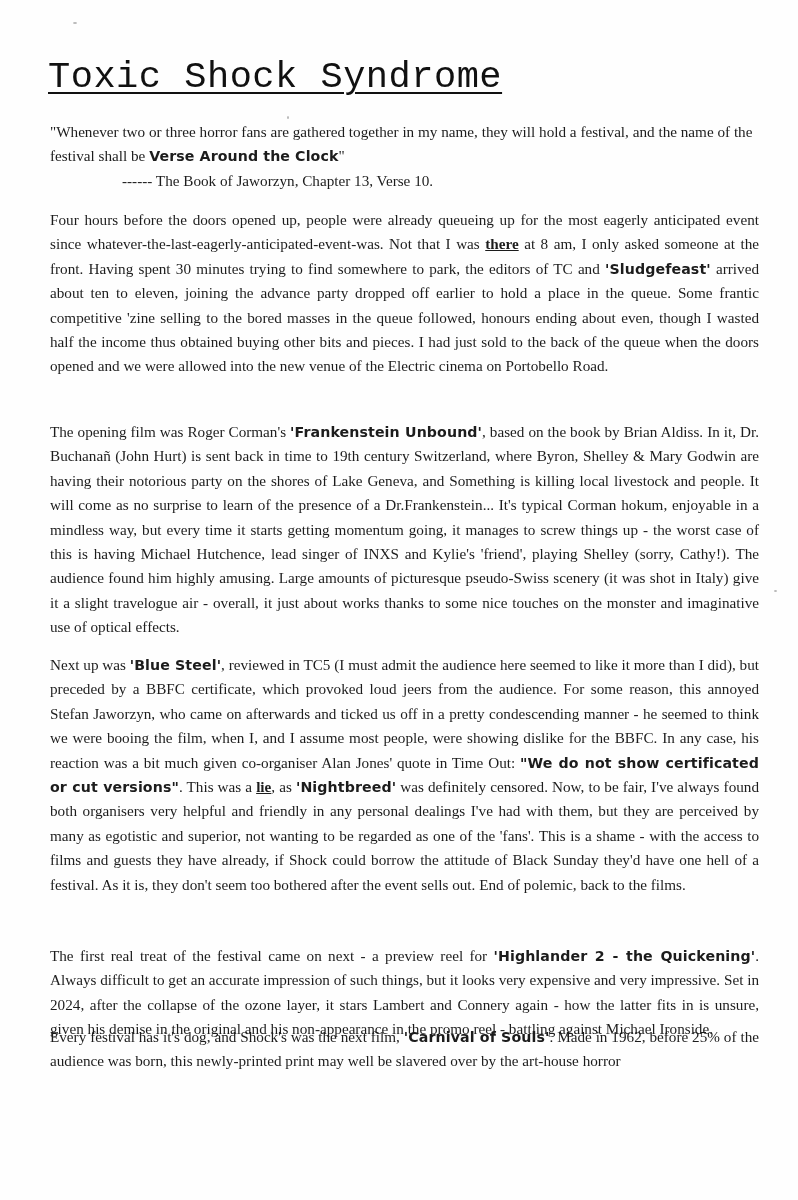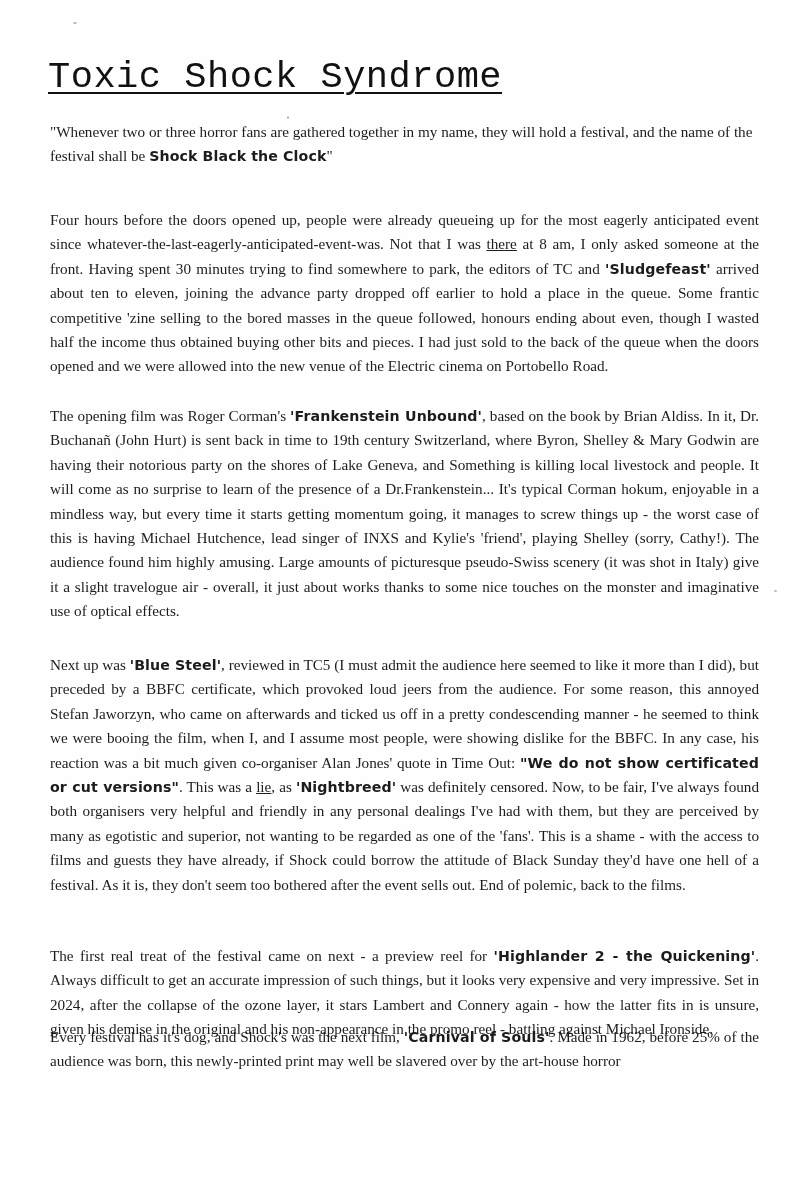--- a/index.html
+++ b/index.html
@@ -50,48 +50,50 @@
       margin: 0;
     }
     .epigraph {
       top: 120px;
       text-align: left;
     }
     .attrib {
       padding-left: 72px;
     }
     .p1 { top: 208px; }
-    .p2 { top: 404px; }
+    .p2 { top: 420px; }
     .p3 { top: 653px; }
     .p4 { top: 944px; }
     .p5 { top: 1025px; }
     .b {
       font-family: "DejaVu Sans", "Liberation Sans", sans-serif;
       font-weight: bold;
       font-size: 14.2px;
       letter-spacing: 0.1px;
     }
     .u {
       text-decoration: underline;
+      font-weight: bold;
     }
     .speck {
       position: absolute;
       background: #b8b8b8;
       border-radius: 50%;
     }
   </style>
 </head>
 <body>
 
 <div class="page">
 
   <h1 class="title">Toxic Shock Syndrome</h1>
 
   <div class="body-text epigraph">
-    <p><span>"Whenever two or three horror fans are gathered together in my name, they will hold a festival, and the name of the festival shall be </span><span class="b">Shock Black the Clock</span><span>"</span></p>
+    <p><span>"Whenever two or three horror fans are gathered together in my name, they will hold a festival, and the name of the festival shall be </span><span class="b">Verse Around the Clock</span><span>"</span></p>
+    <p class="attrib">------ The Book of Jaworzyn, Chapter 13, Verse 10.</p>
   </div>
 
   <div class="body-text p1">
     <p><span>Four hours before the doors opened up, people were already queueing up for the most eagerly anticipated event since whatever-the-last-eagerly-anticipated-event-was. Not that I was </span><span class="u">there</span><span> at 8 am, I only asked someone at the front. Having spent 30 minutes trying to find somewhere to park, the editors of TC and </span><span class="b">'Sludgefeast'</span><span> arrived about ten to eleven, joining the advance party dropped off earlier to hold a place in the queue. Some frantic competitive 'zine selling to the bored masses in the queue followed, honours ending about even, though I wasted half the income thus obtained buying other bits and pieces. I had just sold to the back of the queue when the doors opened and we were allowed into the new venue of the Electric cinema on Portobello Road.</span></p>
   </div>
 
   <div class="body-text p2">
     <p><span>The opening film was Roger Corman's </span><span class="b">'Frankenstein Unbound'</span><span>, based on the book by Brian Aldiss. In it, Dr. Buchanañ (John Hurt) is sent back in time to 19th century Switzerland, where Byron, Shelley &amp; Mary Godwin are having their notorious party on the shores of Lake Geneva, and Something is killing local livestock and people. It will come as no surprise to learn of the presence of a Dr.Frankenstein... It's typical Corman hokum, enjoyable in a mindless way, but every time it starts getting momentum going, it manages to screw things up - the worst case of this is having Michael Hutchence, lead singer of INXS and Kylie's 'friend', playing Shelley (sorry, Cathy!). The audience found him highly amusing. Large amounts of picturesque pseudo-Swiss scenery (it was shot in Italy) give it a slight travelogue air - overall, it just about works thanks to some nice touches on the monster  and imaginative use of optical effects.</span></p>
   </div>
 

